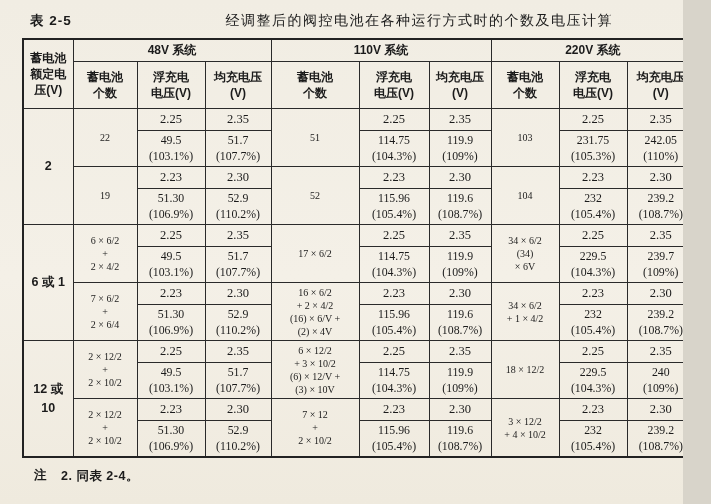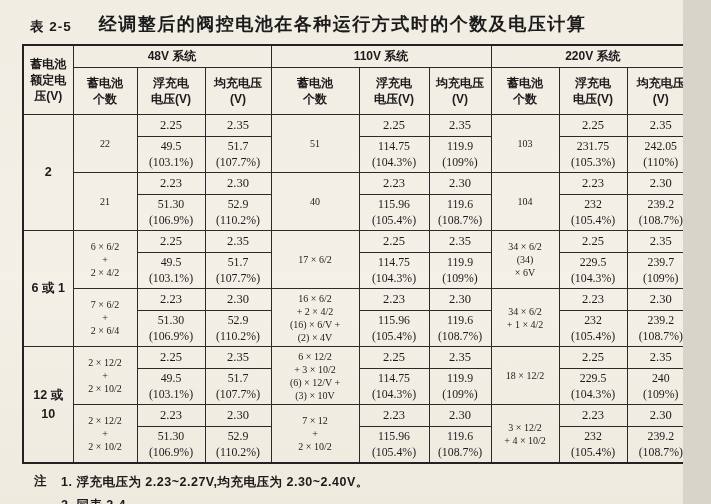--- a/index.html
+++ b/index.html
@@ -13,21 +13,21 @@
     background:linear-gradient(180deg,#f1ede3 0%,#f4f0e7 55%,#efeade 100%);
     overflow:hidden;
     color:#1b1b1b;
   }
   
   .titlebar{
     display:flex;align-items:flex-end;
     padding:12px 30px 4px 30px;
   }
   .tbl-label{font-size:13.5px;font-weight:700;letter-spacing:1px;}
-  .tbl-title{flex:1;text-align:center;font-size:18px;font-weight:700;letter-spacing:1.5px;padding-right:40px;}
+  .tbl-title{flex:1;text-align:right;font-size:14px;font-weight:400;letter-spacing:1.5px;padding-right:40px;}
   
   table{
     border-collapse:collapse;table-layout:fixed;
     width:672px;margin:4px 0 0 22px;
     border:2px solid #222;
   }
   th,td{
     border:1px solid #2a2a2a;
     text-align:center;vertical-align:middle;
     padding:1px 2px;
@@ -137,24 +137,24 @@
           <td class="num tot">114.75
 (104.3%)</td>
           <td class="num tot">119.9
 (109%)</td>
           <td class="num tot">231.75
 (105.3%)</td>
           <td class="num tot">242.05
 (110%)</td>
         </tr>
         <tr class="r-v">
-          <td class="count" rowspan="2">21</td>
-          <td class="num">2.23</td>
-          <td class="num">2.30</td>
-          <td class="count" rowspan="2">40</td>
+          <td class="count" rowspan="2">19</td>
+          <td class="num">2.23</td>
+          <td class="num">2.30</td>
+          <td class="count" rowspan="2">52</td>
           <td class="num">2.23</td>
           <td class="num">2.30</td>
           <td class="count" rowspan="2">104</td>
           <td class="num">2.23</td>
           <td class="num">2.30</td>
         </tr>
         <tr class="r-t">
           <td class="num tot">51.30
 (106.9%)</td>
           <td class="num tot">52.9
@@ -290,18 +290,17 @@
 (105.4%)</td>
           <td class="num tot">239.2
 (108.7%)</td>
         </tr>
       </tbody>
   </table>
 
   <div class="notes">
     <span>注</span>
     <span class="note-items">
-      <span>1. 浮充电压为 2.23~2.27V,均充电压为 2.30~2.40V。</span>
       <span>2. 同表 2-4。</span>
     </span>
   </div>
 
 </div>
 
 </body></html>

